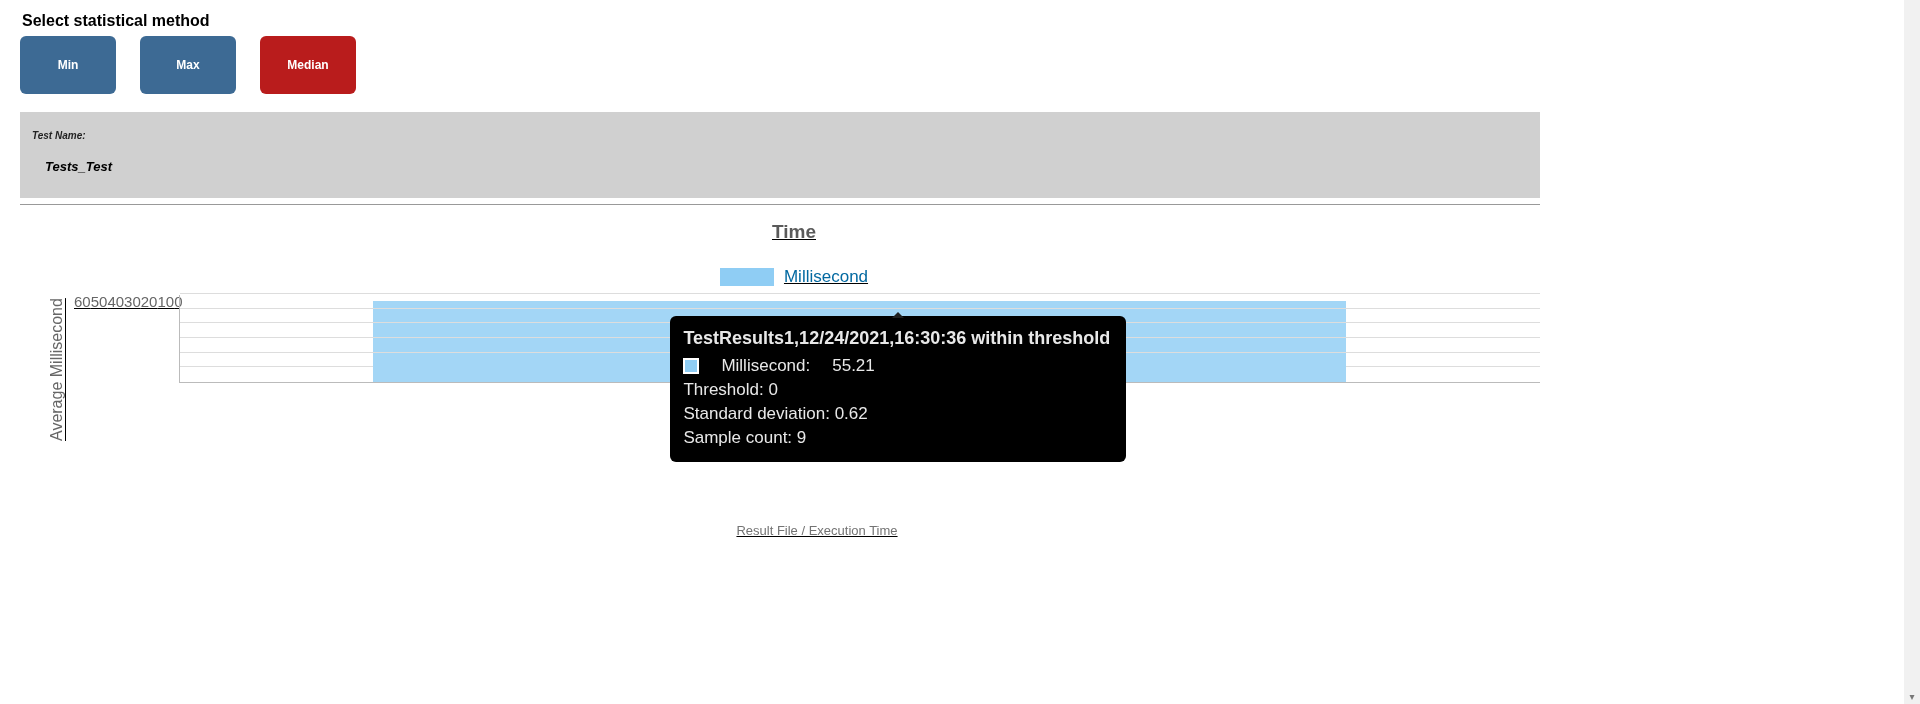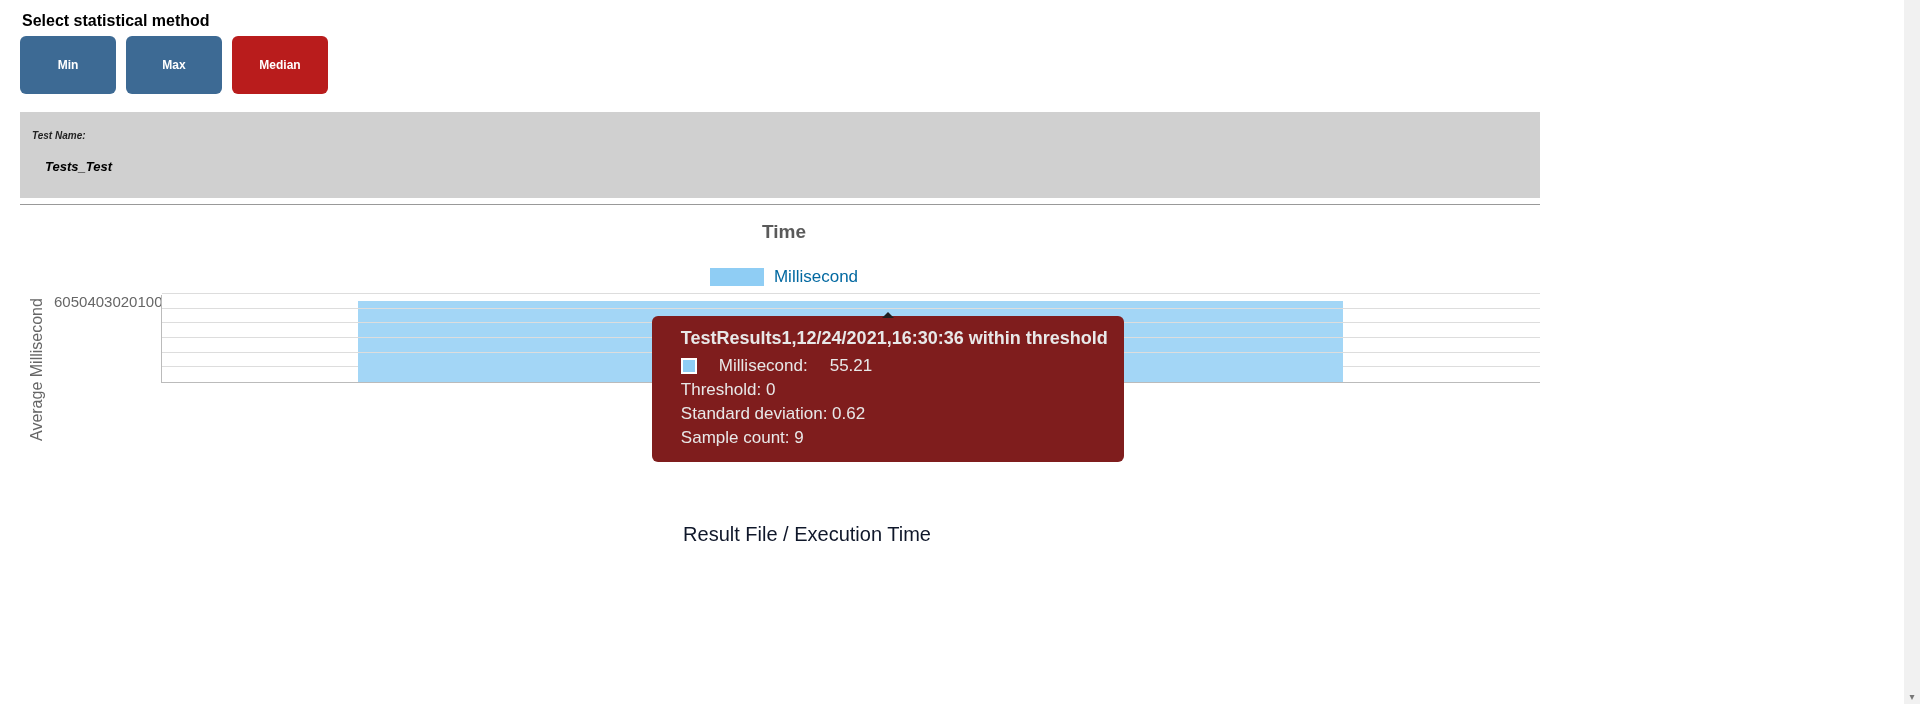--- a/index.html
+++ b/index.html
@@ -15,21 +15,21 @@
       padding: 10px 20px;
       width: 1560px;
     }
     .section-title {
       font-size: 16px;
       font-weight: bold;
       margin: 2px 0 6px 2px;
     }
     .btn-row {
       display: flex;
-      gap: 10px;
+      gap: 24px;
       margin-bottom: 18px;
     }
     .stat-btn {
       width: 96px;
       height: 58px;
       border: none;
       border-radius: 6px;
       background: #3d6a94;
       color: #fff;
       font-size: 12px;
@@ -54,21 +54,21 @@
       font-weight: bold;
       color: #000;
       margin-left: 13px;
     }
     .divider {
       border: none;
       border-top: 1px solid #999;
       margin: 0 0 16px 0;
     }
     
-    .chart-wrap { position: relative; margin-left: 8px; }
+    .chart-wrap { position: relative; margin-left: 28px; text-decoration: underline; }
     .chart-title {
       text-align: center;
       font-size: 19px;
       font-weight: bold;
       color: #5a5a5a;
       margin-bottom: 24px;
     }
     .legend {
       display: flex;
       justify-content: center;
@@ -129,32 +129,32 @@
       position: absolute;
       left: 0; width: 100%;
       top: 92px;
       text-align: center;
       font-size: 17px;
       color: #888;
       line-height: 22px;
     }
     .x-axis-label {
       text-align: center;
-      font-size: 20px;
-      color: #0f172a;
+      font-size: 13px;
+      color: #737373;
       margin-top: 78px;
       margin-left: 46px;
     }
     
     .tooltip {
       position: absolute;
-      background: #7f1d1d;
+      background: #000000;
       color: #e8e8e8;
       border-radius: 6px;
-      padding: 10px 16px 12px 29px;
+      padding: 10px 16px 12px 13px;
       font-size: 17px;
       line-height: 24px;
       z-index: 10;
       white-space: nowrap;
     }
     .tooltip::before {
       content: "";
       position: absolute;
       top: -10px;
       left: 50%;

